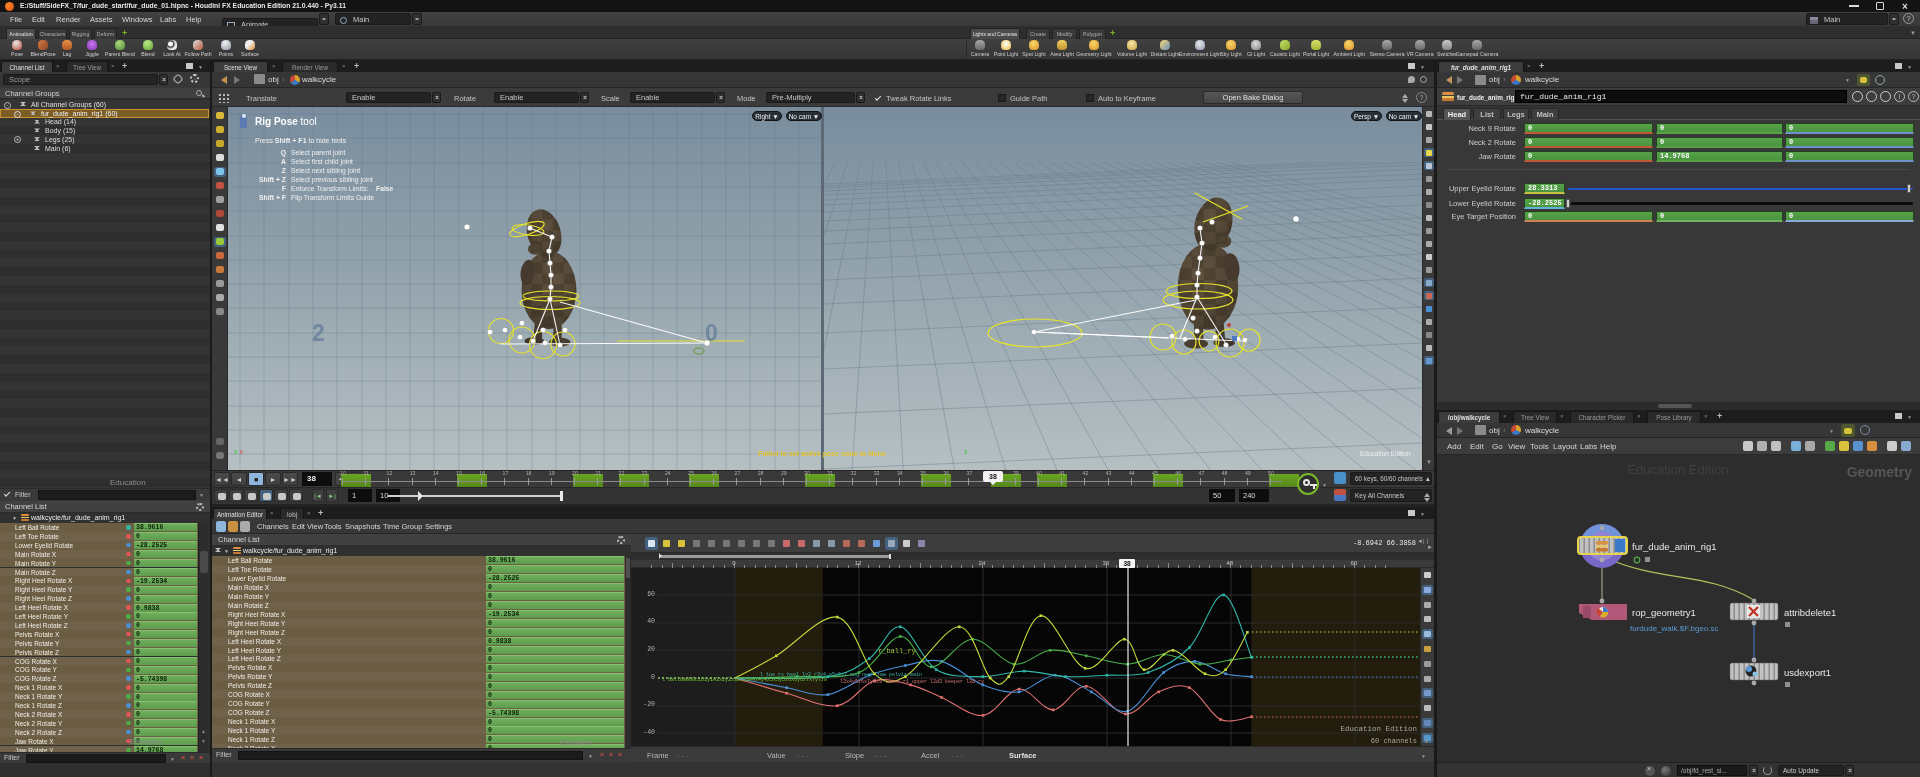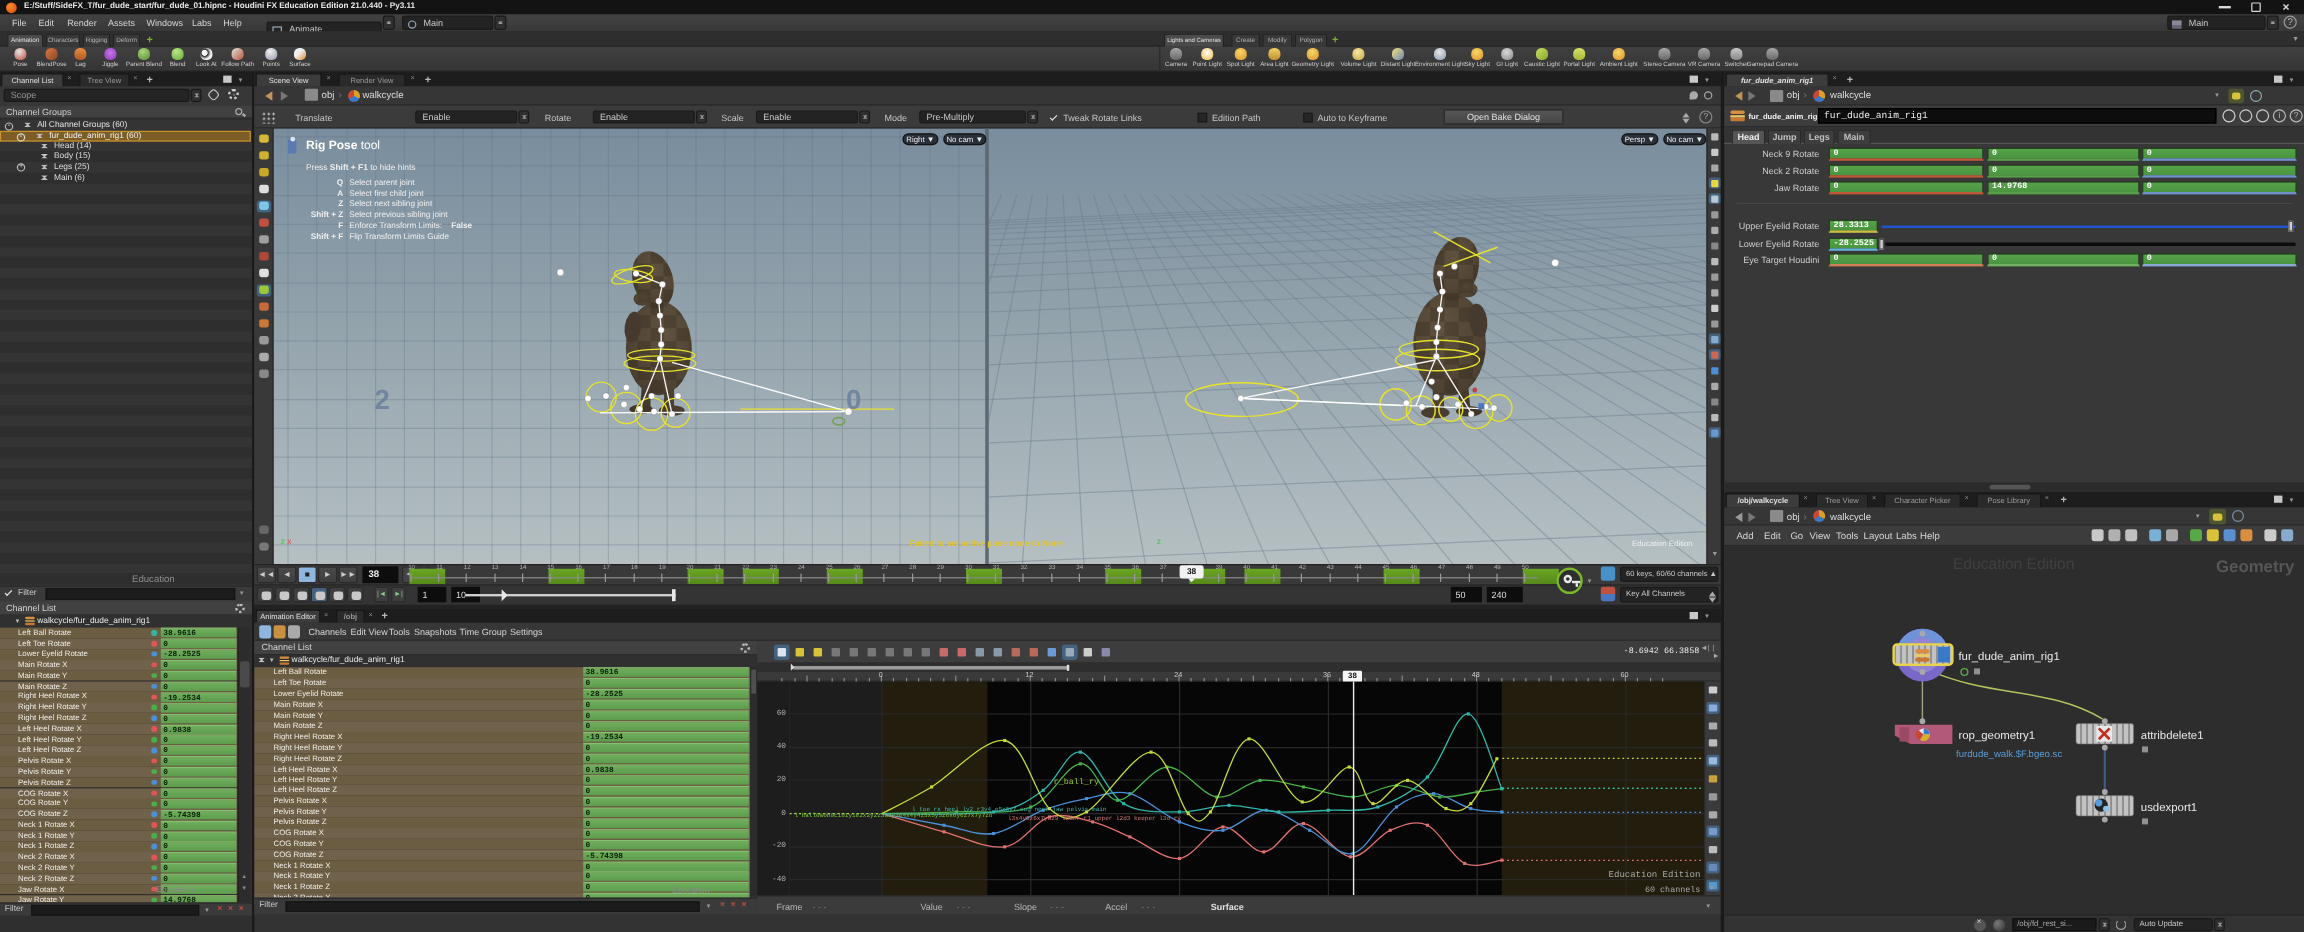--- a/index.html
+++ b/index.html
@@ -402,21 +402,21 @@
 <div class="a spin" style="left:368px;top:4px;width:9px;height:11px"></div>
 <div class="a lbl" style="left:389px;top:6px;font-size:7.5px">Scale</div>
 <div class="a dd" style="left:418px;top:4px;width:85px;height:11px;font-size:7.5px;padding-left:5px">Enable</div>
 <div class="a spin" style="left:504px;top:4px;width:9px;height:11px"></div>
 <div class="a lbl" style="left:525px;top:6px;font-size:7.5px">Mode</div>
 <div class="a dd" style="left:554px;top:4px;width:89px;height:11px;font-size:7.5px;padding-left:5px">Pre-Multiply</div>
 <div class="a spin" style="left:644px;top:4px;width:9px;height:11px"></div>
 <div class="a" style="left:663px;top:8px;width:6px;height:3px;border-left:1.5px solid #e8e8e8;border-bottom:1.5px solid #e8e8e8;transform:rotate(-45deg)"></div>
 <div class="a lbl" style="left:674px;top:6px;font-size:7.5px">Tweak Rotate Links</div>
 <div class="a" style="left:786px;top:6px;width:8px;height:8px;background:#262626;border:1px solid #1a1a1a"></div>
-<div class="a lbl" style="left:798px;top:6px;font-size:7.5px">Edition Path</div>
+<div class="a lbl" style="left:798px;top:6px;font-size:7.5px">Guide Path</div>
 <div class="a" style="left:874px;top:6px;width:8px;height:8px;background:#262626;border:1px solid #1a1a1a"></div>
 <div class="a lbl" style="left:886px;top:6px;font-size:7.5px">Auto to Keyframe</div>
 <div class="a" style="left:991px;top:3px;width:100px;height:13px;background:linear-gradient(#565656,#464646);border:1px solid #2a2a2a;border-radius:2px;color:#e0e0e0;font-size:7.5px;text-align:center;line-height:12px">Open Bake Dialog</div>
 <div class="a" style="left:1190px;top:3px;width:7px;height:13px">
         <div style="position:absolute;left:0;top:0;width:0;height:0;border:3px solid transparent;border-bottom:4px solid #aaa"></div>
         <div style="position:absolute;left:0;top:8px;width:0;height:0;border:3px solid transparent;border-top:4px solid #aaa"></div>
       </div>
 <div class="a" style="left:1204px;top:4px;width:11px;height:11px;border:1px solid #888;border-radius:50%;color:#aaa;font-size:7px;text-align:center;line-height:10px">?</div>
 </div>
 <div class="a" style="left:0;top:47px;width:16px;height:363px;background:#393939;border-right:1px solid #2a2a2a">
@@ -1582,21 +1582,21 @@
 <div class="a" style="left:20px;top:5.5px;font-size:6.4px;font-weight:bold;color:#f0f0f0">fur_dude_anim_rig</div>
 <div class="a" style="left:78px;top:2px;width:332px;height:13px;background:#0d0d0d;border:1px solid #000;color:#e8e8e8;font-size:8px;line-height:12px;padding-left:4px;font-family:'Liberation Mono',monospace">fur_dude_anim_rig1</div>
 <div class="a" style="left:415px;top:3px;width:11px;height:11px;border:1px solid #d0d0d0;border-radius:50%;color:#d0d0d0;font-size:7px;text-align:center;line-height:10px"></div>
 <div class="a" style="left:429px;top:3px;width:11px;height:11px;border:1px solid #c8c8c8;border-radius:50%;color:#c8c8c8;font-size:7px;text-align:center;line-height:10px"></div>
 <div class="a" style="left:443px;top:3px;width:11px;height:11px;border:1px solid #cccccc;border-radius:50%;color:#cccccc;font-size:7px;text-align:center;line-height:10px"></div>
 <div class="a" style="left:457px;top:3px;width:11px;height:11px;border:1px solid #bbbbbb;border-radius:50%;color:#bbbbbb;font-size:7px;text-align:center;line-height:10px">i</div>
 <div class="a" style="left:471px;top:3px;width:11px;height:11px;border:1px solid #bbbbbb;border-radius:50%;color:#bbbbbb;font-size:7px;text-align:center;line-height:10px">?</div>
 </div>
 <div class="a" style="left:0;top:46px;width:483px;height:14px;background:#333;border-bottom:1px solid #555">
 <div class="a" style="left:6px;top:2px;width:28px;height:12px;background:#555;border:1px solid #282828;border-bottom:none;border-radius:2px 2px 0 0;color:#f0f0f0;font-size:7.5px;font-weight:bold;text-align:center;line-height:12px">Head</div>
-<div class="a" style="left:36px;top:2px;width:28px;height:12px;background:#3e3e3e;border:1px solid #282828;border-bottom:none;border-radius:2px 2px 0 0;color:#c0c0c0;font-size:7.5px;font-weight:bold;text-align:center;line-height:12px">Jump</div>
+<div class="a" style="left:36px;top:2px;width:28px;height:12px;background:#3e3e3e;border:1px solid #282828;border-bottom:none;border-radius:2px 2px 0 0;color:#c0c0c0;font-size:7.5px;font-weight:bold;text-align:center;line-height:12px">List</div>
 <div class="a" style="left:66px;top:2px;width:26px;height:12px;background:#3e3e3e;border:1px solid #282828;border-bottom:none;border-radius:2px 2px 0 0;color:#c0c0c0;font-size:7.5px;font-weight:bold;text-align:center;line-height:12px">Legs</div>
 <div class="a" style="left:94px;top:2px;width:28px;height:12px;background:#3e3e3e;border:1px solid #282828;border-bottom:none;border-radius:2px 2px 0 0;color:#c0c0c0;font-size:7.5px;font-weight:bold;text-align:center;line-height:12px">Main</div>
 </div>
 <div class="a" style="left:0;top:63px;width:483px;height:11px">
 <div class="a" style="left:0;top:1px;width:79px;text-align:right;font-size:7.5px;color:#ccc">Neck 9 Rotate</div>
 <div class="a gfield" style="left:87px;top:0;width:129px;height:11px;border-bottom:2px solid #c05838">0</div>
 <div class="a gfield" style="left:219px;top:0;width:127px;height:11px;border-bottom:2px solid #58a048">0</div>
 <div class="a gfield" style="left:348px;top:0;width:129px;height:11px;border-bottom:2px solid #7090cc">0</div>
 </div>
 <div class="a" style="left:0;top:77px;width:483px;height:11px">
@@ -1618,21 +1618,21 @@
 <div class="a" style="left:131px;top:4.5px;width:345px;height:2.5px;background:#2255cc;border-radius:1px"></div>
 <div class="a" style="left:470px;top:1px;width:4px;height:9px;background:#d0d0d0;border:1px solid #555"></div>
     </div>
 <div class="a" style="left:0;top:137.5px;width:483px;height:11px">
       <div class="a" style="left:0;top:1px;width:79px;text-align:right;font-size:7.5px;color:#ccc">Lower Eyelid Rotate</div>
 <div class="a gfield" style="left:87px;top:0;width:41px;height:11px;border-bottom:2px solid #60b0d8">-28.2525</div>
 <div class="a" style="left:134px;top:4.5px;width:342px;height:2.5px;background:#0c0c0c;border-radius:1px"></div>
 <div class="a" style="left:129px;top:1px;width:4px;height:9px;background:#d0d0d0;border:1px solid #555"></div>
     </div>
 <div class="a" style="left:0;top:151px;width:483px;height:11px">
-<div class="a" style="left:0;top:1px;width:79px;text-align:right;font-size:7.5px;color:#ccc">Eye Target Houdini</div>
+<div class="a" style="left:0;top:1px;width:79px;text-align:right;font-size:7.5px;color:#ccc">Eye Target Position</div>
 <div class="a gfield" style="left:87px;top:0;width:129px;height:11px;border-bottom:2px solid #d08058">0</div>
 <div class="a gfield" style="left:219px;top:0;width:127px;height:11px;border-bottom:2px solid #70b060">0</div>
 <div class="a gfield" style="left:348px;top:0;width:129px;height:11px;border-bottom:2px solid #8aa8d8">0</div>
 </div>
 <div class="a" style="left:0;top:342px;width:483px;height:8px;background:#2b2b2b">
       <div class="a" style="left:221px;top:2px;width:34px;height:4px;background:#555;border-radius:2px"></div>
     </div>
 <div class="a tb" style="left:0;top:350px;width:483px;height:13px">
 <div class="tab on" style="left:1px;width:62px;font-weight:bold">/obj/walkcycle</div>
       <div class="a xx" style="left:66px;top:3px">×</div>

